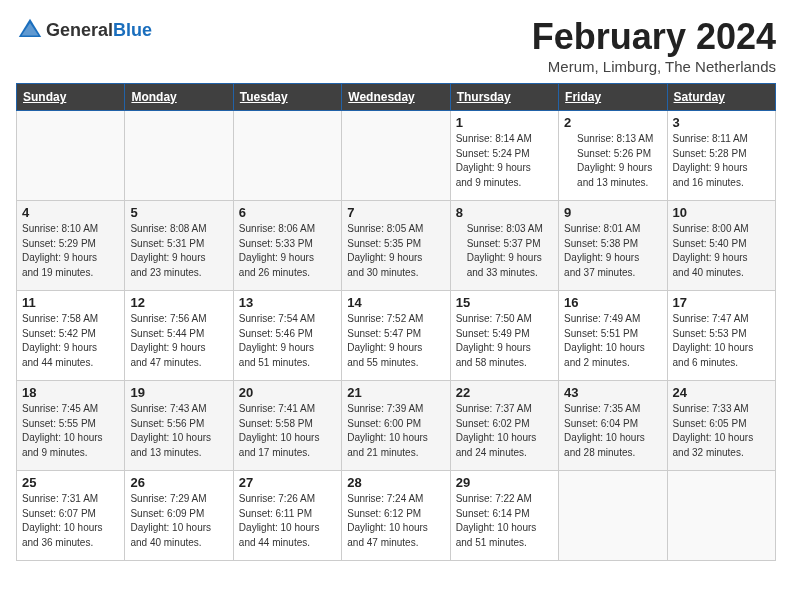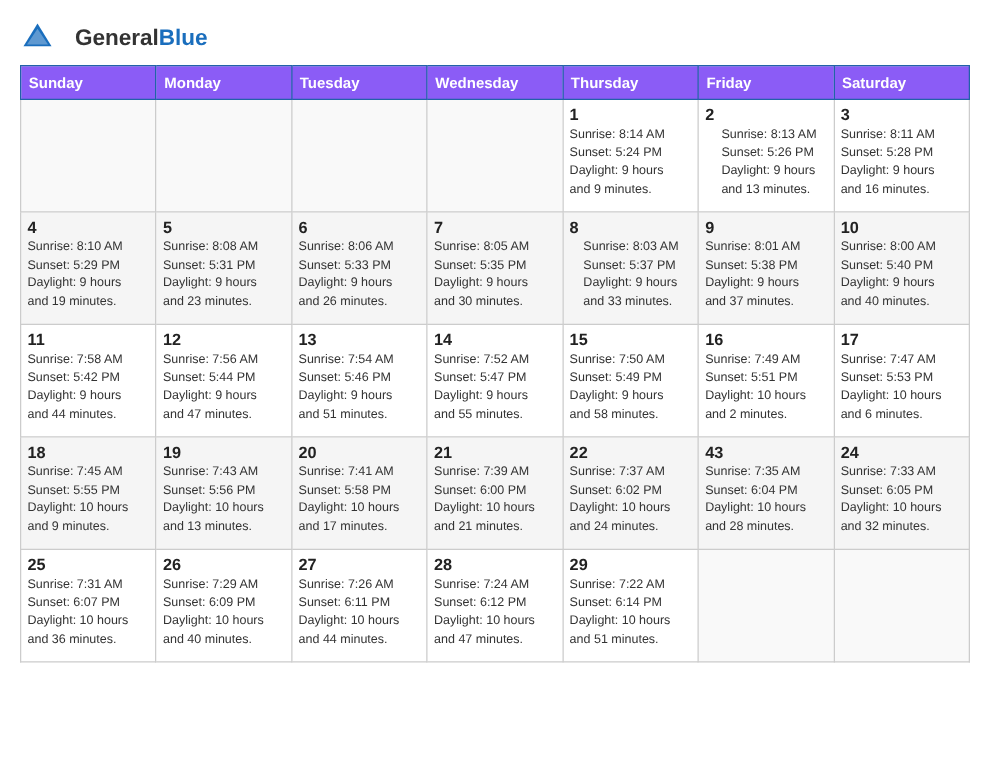--- a/index.html
+++ b/index.html
@@ -12,21 +12,21 @@
     }
     .header-section {
       display: flex;
       justify-content: space-between;
       align-items: flex-start;
       margin-bottom: 8px;
     }
     .logo {
       display: flex;
       align-items: center;
-      gap: 16px;
+      gap: 2px;
     }
     .logo-text-general {
       font-size: 18px;
       font-weight: bold;
       color: #333;
     }
     .logo-text-blue {
       font-size: 18px;
       font-weight: bold;
       color: #1a6ebd;
@@ -46,27 +46,28 @@
     .location {
       font-size: 15px;
       color: #444;
     }
     .calendar {
       width: 100%;
       border-collapse: collapse;
       font-size: 10.5px;
     }
     .calendar th {
-      background: #8b5cf6;
+      background: #404040;
       color: #fff;
       text-align: left;
       padding: 6px 6px;
       font-size: 12px;
       font-weight: bold;
       border: 1px solid #2162a8;
+      text-decoration: underline;
     }
     .calendar td {
       border: 1px solid #ccc;
       vertical-align: top;
       padding: 4px 5px;
       width: 108px;
       min-height: 80px;
       height: 90px;
       background: #fff;
     }
@@ -98,20 +99,22 @@
   <div class="logo">
     <svg class="logo-icon" viewBox="0 0 40 40">
       <polygon points="20,4 36,30 4,30" fill="#1a6ebd"></polygon>
       <polygon points="20,10 32,28 8,28" fill="#fff" opacity="0.3"></polygon>
     </svg>
     <div>
       <span class="logo-text-general">General</span><span class="logo-text-blue">Blue</span>
     </div>
   </div>
   <div class="title-section">
+    <div class="month-year">February 2024</div>
+    <div class="location">Merum, Limburg, The Netherlands</div>
   </div>
 </div>
 
 <table class="calendar">
   <thead>
     <tr>
     <th>Sunday</th>
         <th>Monday</th>
         <th>Tuesday</th>
         <th>Wednesday</th>

